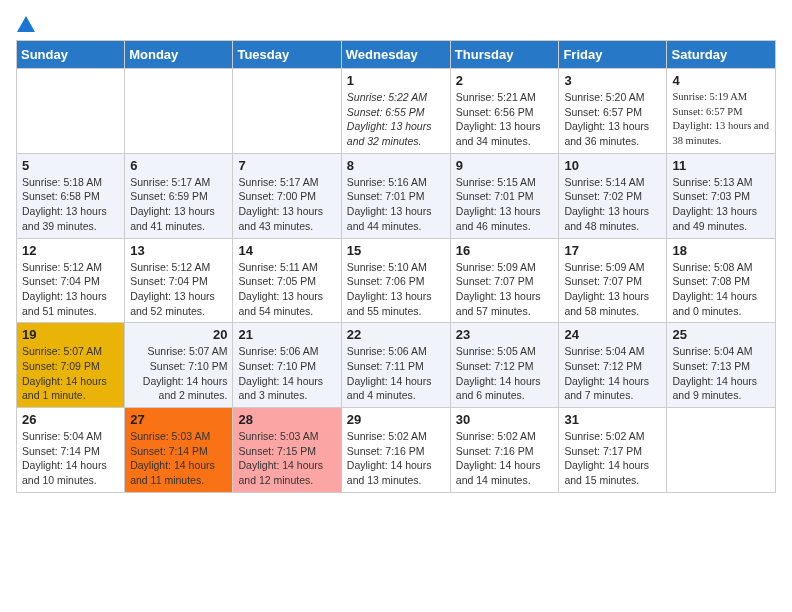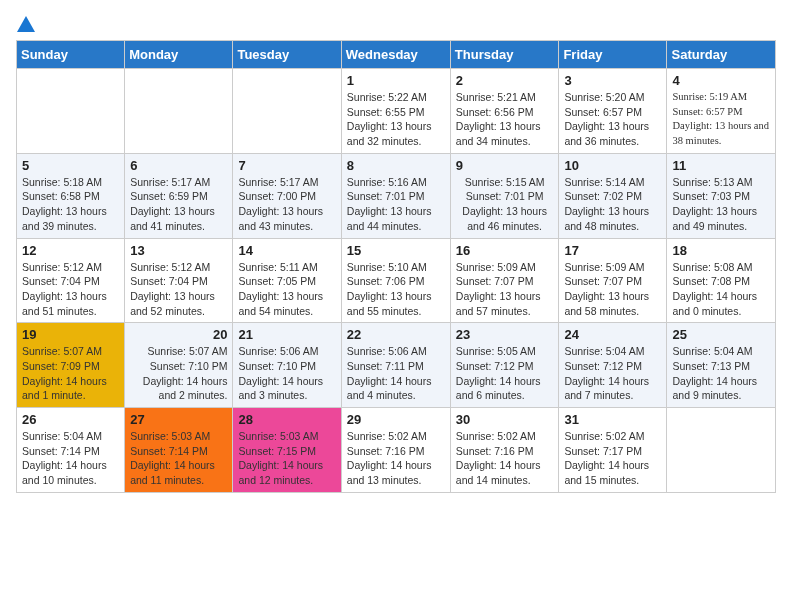--- a/index.html
+++ b/index.html
@@ -136,21 +136,21 @@
         <th>Saturday</th>
       </tr>
   </thead>
   <tbody id="calendar-body">
   <tr>
         <td class="empty-cell"></td>
         <td class="empty-cell"></td>
         <td class="empty-cell"></td>
         <td style="background: rgb(255, 255, 255);">
           <span class="day-num">1</span>
-          <div class="day-info" style="white-space: pre-line;">Sunrise: 5:22 AM
+          <div class="day-info" style="white-space: pre-line; font-style: italic;">Sunrise: 5:22 AM
 Sunset: 6:55 PM
 Daylight: 13 hours and 32 minutes.</div>
         </td>
         <td style="background: rgb(255, 255, 255);">
           <span class="day-num">2</span>
           <div class="day-info" style="white-space: pre-line;">Sunrise: 5:21 AM
 Sunset: 6:56 PM
 Daylight: 13 hours and 34 minutes.</div>
         </td>
         <td style="background: rgb(255, 255, 255);">
@@ -186,21 +186,21 @@
 Daylight: 13 hours and 43 minutes.</div>
         </td>
         <td style="background: rgb(240, 244, 250);">
           <span class="day-num">8</span>
           <div class="day-info" style="white-space: pre-line;">Sunrise: 5:16 AM
 Sunset: 7:01 PM
 Daylight: 13 hours and 44 minutes.</div>
         </td>
         <td style="background: rgb(240, 244, 250);">
           <span class="day-num">9</span>
-          <div class="day-info" style="white-space: pre-line; text-align: center;">Sunrise: 5:15 AM
+          <div class="day-info" style="white-space: pre-line;">Sunrise: 5:15 AM
 Sunset: 7:01 PM
 Daylight: 13 hours and 46 minutes.</div>
         </td>
         <td style="background: rgb(240, 244, 250);">
           <span class="day-num">10</span>
           <div class="day-info" style="white-space: pre-line;">Sunrise: 5:14 AM
 Sunset: 7:02 PM
 Daylight: 13 hours and 48 minutes.</div>
         </td>
         <td style="background: rgb(240, 244, 250);">
@@ -304,21 +304,21 @@
           <div class="day-info" style="white-space: pre-line;">Sunrise: 5:04 AM
 Sunset: 7:14 PM
 Daylight: 14 hours and 10 minutes.</div>
         </td>
         <td style="background: #f97316;">
           <span class="day-num">27</span>
           <div class="day-info" style="white-space: pre-line;">Sunrise: 5:03 AM
 Sunset: 7:14 PM
 Daylight: 14 hours and 11 minutes.</div>
         </td>
-        <td style="background: #ec4899;">
+        <td style="background: #fca5a5;">
           <span class="day-num">28</span>
           <div class="day-info" style="white-space: pre-line;">Sunrise: 5:03 AM
 Sunset: 7:15 PM
 Daylight: 14 hours and 12 minutes.</div>
         </td>
         <td style="background: rgb(255, 255, 255);">
           <span class="day-num">29</span>
           <div class="day-info" style="white-space: pre-line;">Sunrise: 5:02 AM
 Sunset: 7:16 PM
 Daylight: 14 hours and 13 minutes.</div>

